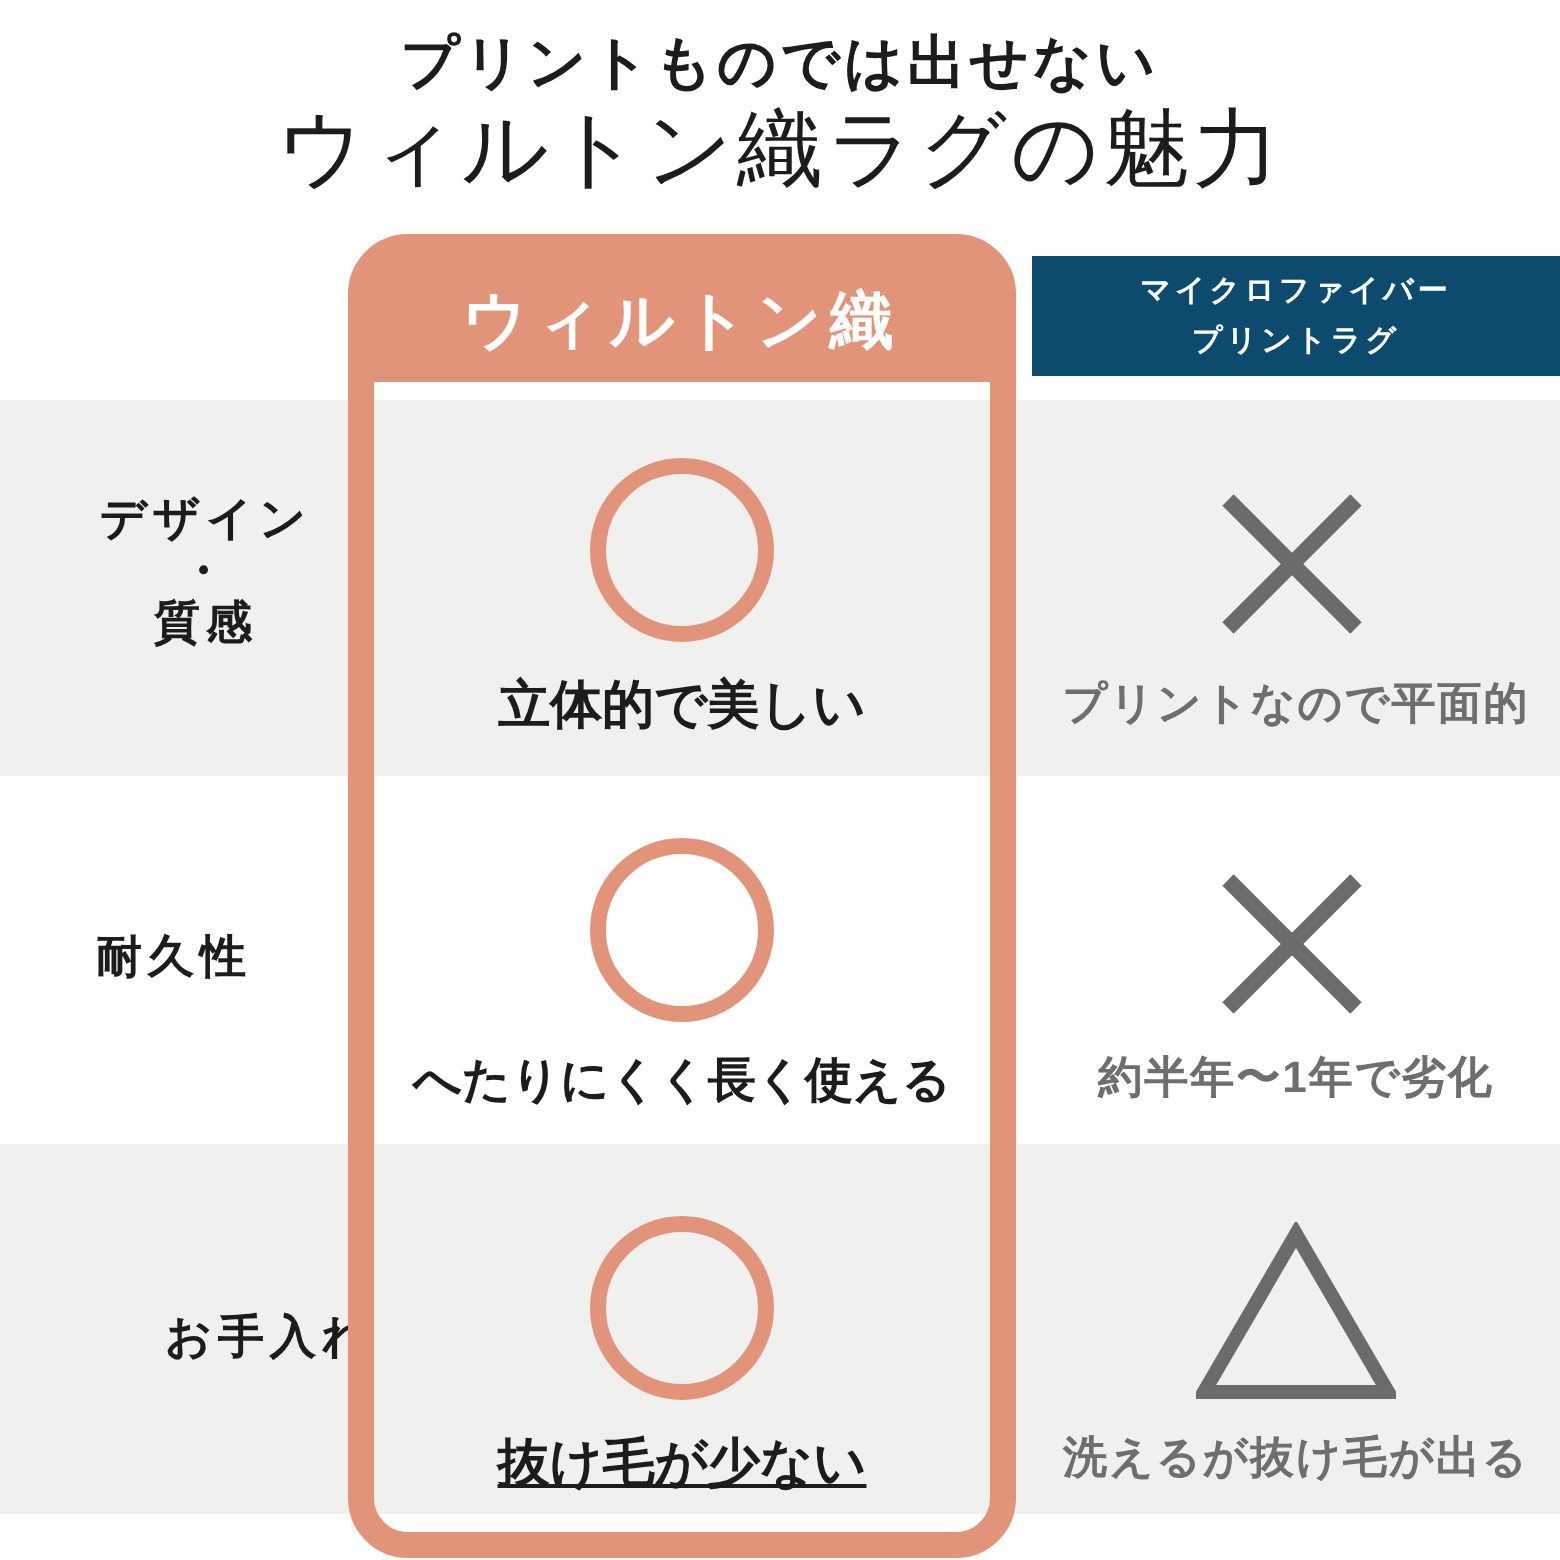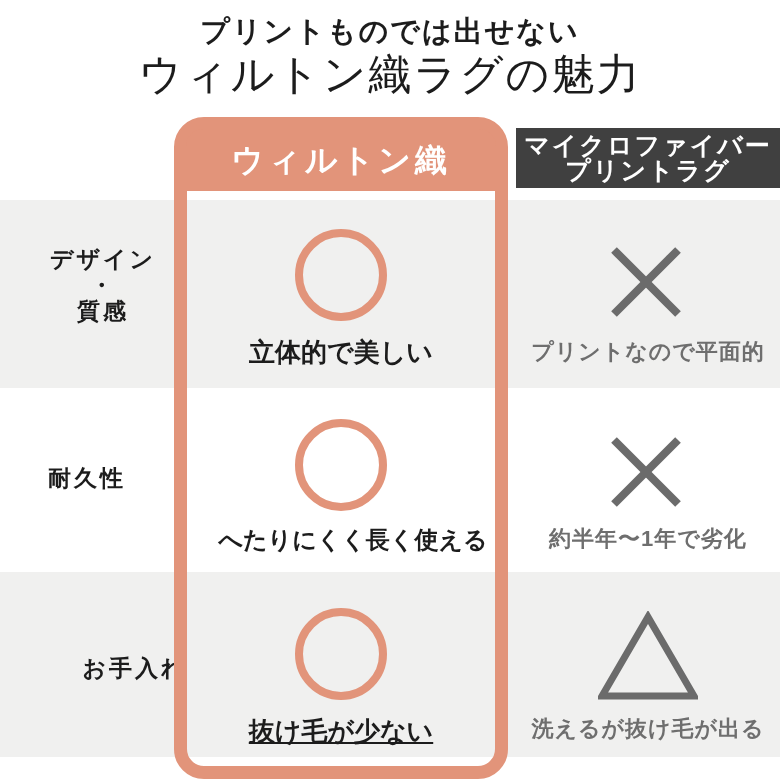--- a/index.html
+++ b/index.html
@@ -69,23 +69,23 @@
     letter-spacing: 4px;
     text-align: center;
     line-height: 62px;
   }
 
   
   .gray-header {
     position: absolute;
     left: 516px; top: 128px;
     width: 264px; height: 60px;
-    background: #404040;
+    background: #0c4a6e;
     color: #ffffff;
-    font-size: 25px;
+    font-size: 15px;
     font-weight: bold;
     letter-spacing: 2px;
     text-align: center;
     display: flex;
     flex-direction: column;
     justify-content: center;
     line-height: 25px;
     z-index: 1;
   }
 
@@ -127,21 +127,21 @@
   
   .wilton-text {
     position: absolute;
     left: 187px; width: 308px;
     text-align: center;
     font-weight: bold;
     color: #1c1c1c;
     z-index: 3;
   }
   .wt1 { top: 335px; font-size: 26px; }
-  .wt2 { top: 524px; font-size: 24px; padding-left: 12px; }
+  .wt2 { top: 524px; font-size: 24px; }
   .wt3 { top: 714px; font-size: 26px; text-decoration: underline; }
 
   .micro-text {
     position: absolute;
     left: 516px; width: 264px;
     text-align: center;
     font-weight: bold;
     color: #6e6e6e;
     letter-spacing: 1px;
     z-index: 1;

